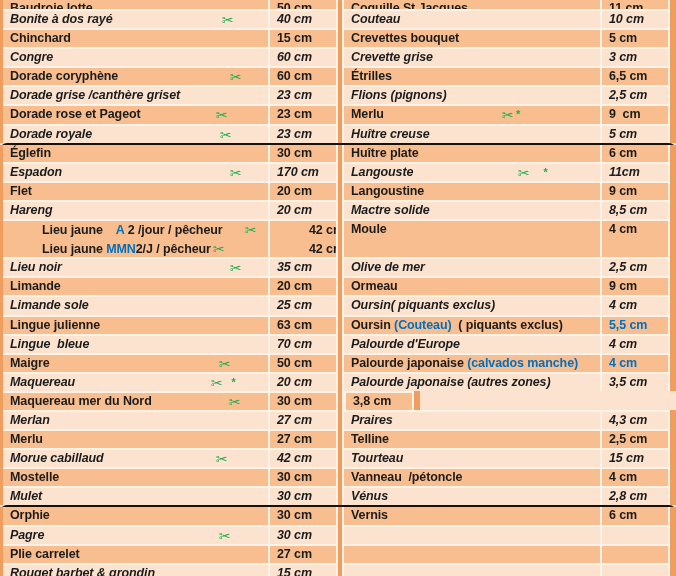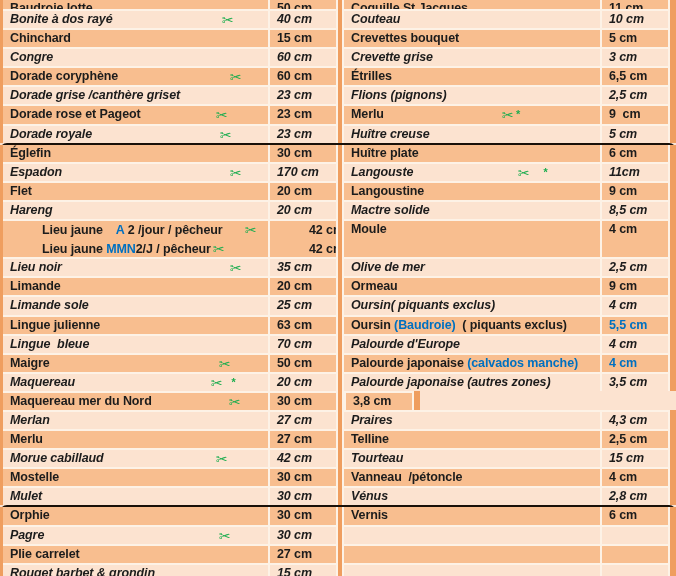--- a/index.html
+++ b/index.html
@@ -193,21 +193,21 @@
       <div class="strip s8"></div>
       <div class="cell w-nameR bg-l"><span class="txt">Oursin( piquants exclus)</span></div>
       <div class="cell w-size bg-l"><span class="txt">4 cm</span></div>
       <div class="strip s8 last"></div>
     </div>
     <div class="band h-std">
       <div class="strip s3"></div>
       <div class="cell w-nameL bg-d"><span class="txt">Lingue julienne</span></div>
       <div class="cell w-size bg-d"><span class="txt">63 cm</span></div>
       <div class="strip s8"></div>
-      <div class="cell w-nameR bg-d"><span class="txt">Oursin </span><span class="txt blue">(Baudroie)</span><span class="txt">  ( piquants exclus)</span></div>
+      <div class="cell w-nameR bg-d"><span class="txt">Oursin </span><span class="txt blue">(Couteau)</span><span class="txt">  ( piquants exclus)</span></div>
       <div class="cell w-size bg-d"><span class="txt blue ">5,5 cm</span></div>
       <div class="strip s8 last"></div>
     </div>
     <div class="band h-std">
       <div class="strip s3"></div>
       <div class="cell w-nameL bg-l"><span class="txt">Lingue  bleue</span></div>
       <div class="cell w-size bg-l"><span class="txt">70 cm</span></div>
       <div class="strip s8"></div>
       <div class="cell w-nameR bg-l"><span class="txt">Palourde d'Europe</span></div>
       <div class="cell w-size bg-l"><span class="txt">4 cm</span></div>

